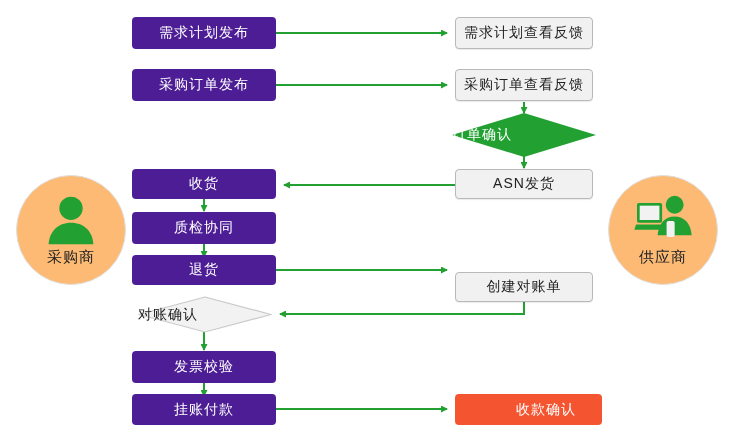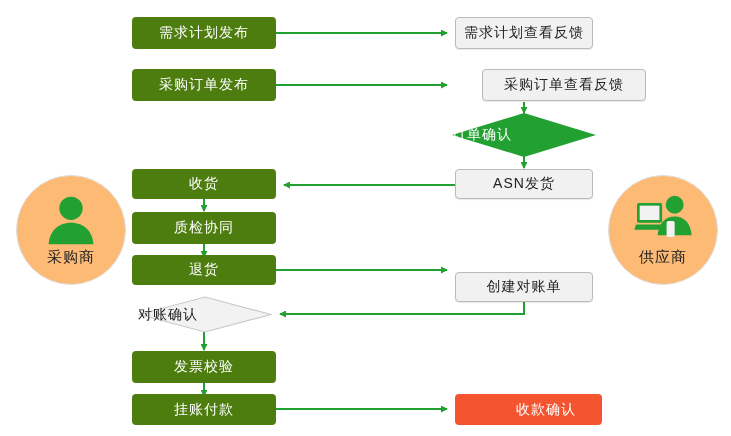--- a/index.html
+++ b/index.html
@@ -19,21 +19,21 @@
     position:absolute;
     box-sizing:border-box;
     display:flex;align-items:center;justify-content:center;
     text-align:center;
     font-size:14px;
     letter-spacing:1px;
     white-space:nowrap;
     z-index:3;
   }
   .node.green{
-    background:#4d7c0f;
+    background:#4c1d95;
     color:#ffffff;
     border-radius:4px;
   }
   .node.red{
     background:#f4542f;
     color:#ffffff;
     border-radius:4px;
   }
   .node.grey{
     background:#f1f1f1;
@@ -142,21 +142,21 @@
   </div>
 
   <div class="node grey" style="left:455px;top:17px;width:138px;height:32px;">
     <span>需求计划查看反馈</span>
   </div>
 
   <div class="node green" style="left:132px;top:69px;width:144px;height:32px;">
     <span>采购订单发布</span>
   </div>
 
-  <div class="node grey" style="left:482px;top:69px;width:164px;height:32px;">
+  <div class="node grey" style="left:455px;top:69px;width:138px;height:32px;">
     <span>采购订单查看反馈</span>
   </div>
 
   <div class="diamond green" style="left:452px;top:113px;width:144px;height:44px;">
     <svg class="dshape" viewBox="0 0 144 44" preserveAspectRatio="none">
       <polygon points="72,0 144,22 72,44 0,22" fill="#22a032"></polygon>
     </svg>
     <span class="dlabel">订单确认</span>
   </div>
 

